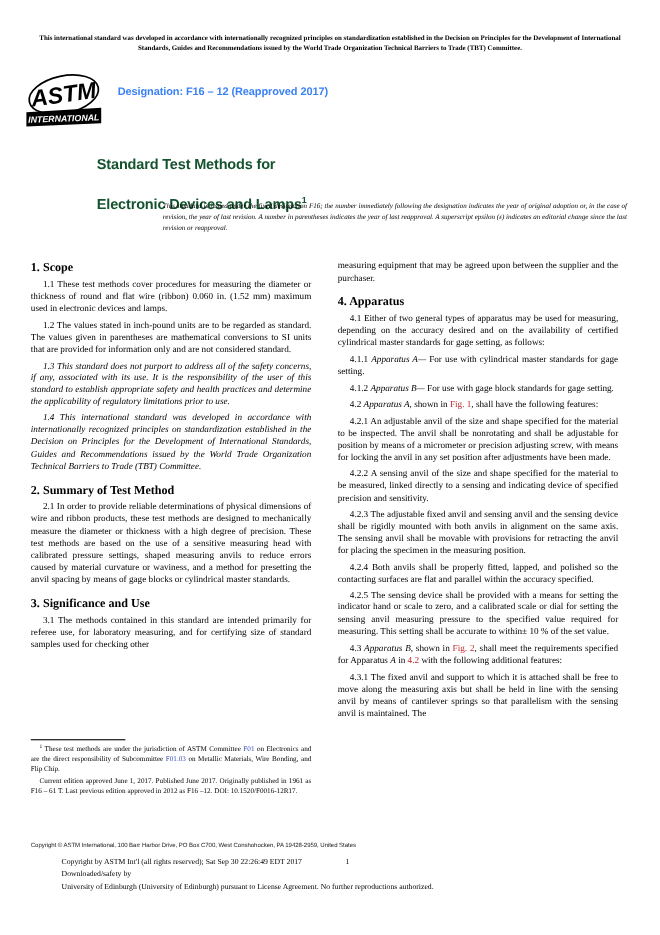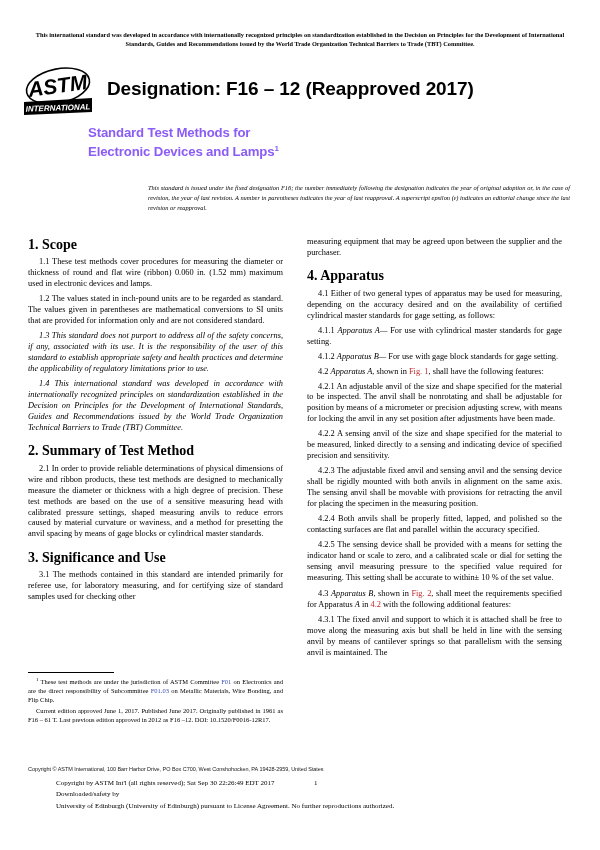--- a/index.html
+++ b/index.html
@@ -36,38 +36,39 @@
   .astm-logo {
     position: absolute;
     left: 0; top: 0;
     width: 72px; height: 56px;
   }
   .designation {
     position: absolute;
     left: 85px;
     top: 16px;
     font-family: "Liberation Sans", sans-serif;
-    font-size: 19px;
+    font-size: 10px;
     font-weight: bold;
     letter-spacing: -0.1px;
-    color: #000000;
+    color: #3b82f6;
   }
 
   
   .title-block {
     position: absolute;
     top: 124px; left: 88px; right: 30px;
   }
   .title-line {
     font-family: "Liberation Sans", sans-serif;
     font-size: 13.2px;
     font-weight: bold;
     line-height: 1.42;
-    color: #8b5cf6;
+    color: #14532d;
     letter-spacing: -0.15px;
+    margin-top: 17px;
   }
   .title-line sup {
     font-size: 8px;
     vertical-align: super;
     line-height: 0;
   }
 
   
   .issuance {
     position: absolute;
@@ -87,21 +88,21 @@
     width: 255px;
     font-size: 8.35px;
     line-height: 1.315;
     text-align: justify;
     color: #000;
   }
   .col-left  { left: 28px; }
   .col-right { left: 307px; }
 
   h2.sec {
-    font-size: 14px;
+    font-size: 11px;
     font-weight: bold;
     margin: 9.5px 0 3.5px 0;
     text-align: left;
     line-height: 1.2;
   }
   h2.sec.first { margin-top: 0; }
 
   p.para {
     margin: 0 0 0 0;
     text-indent: 11px;

